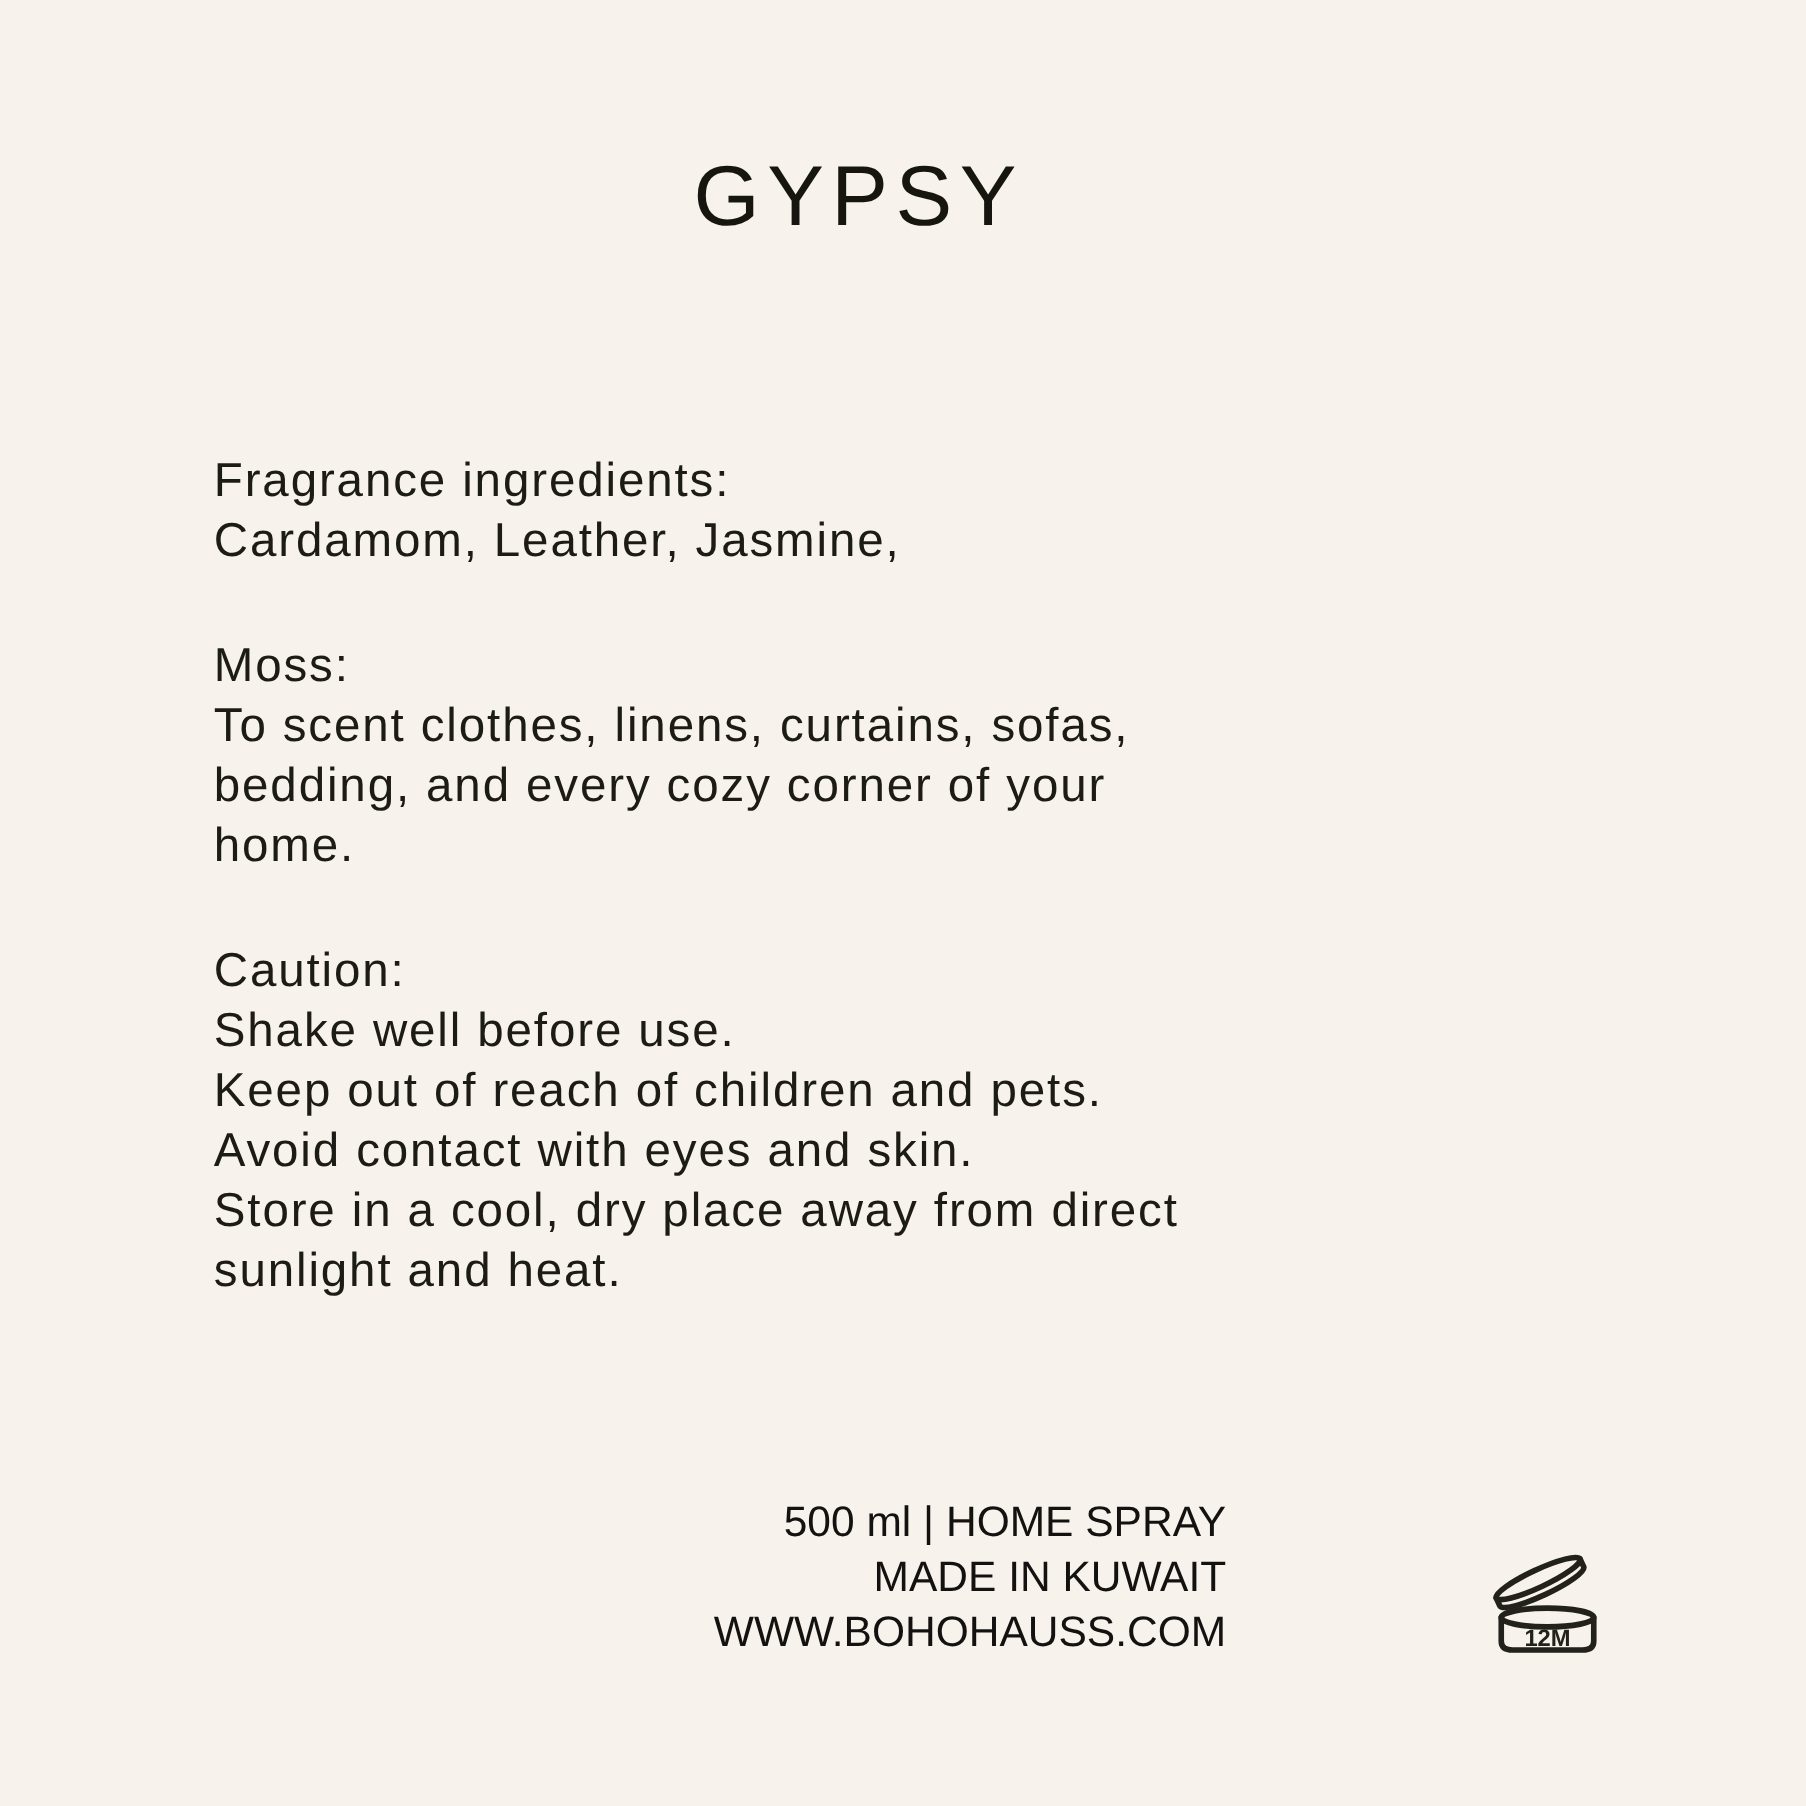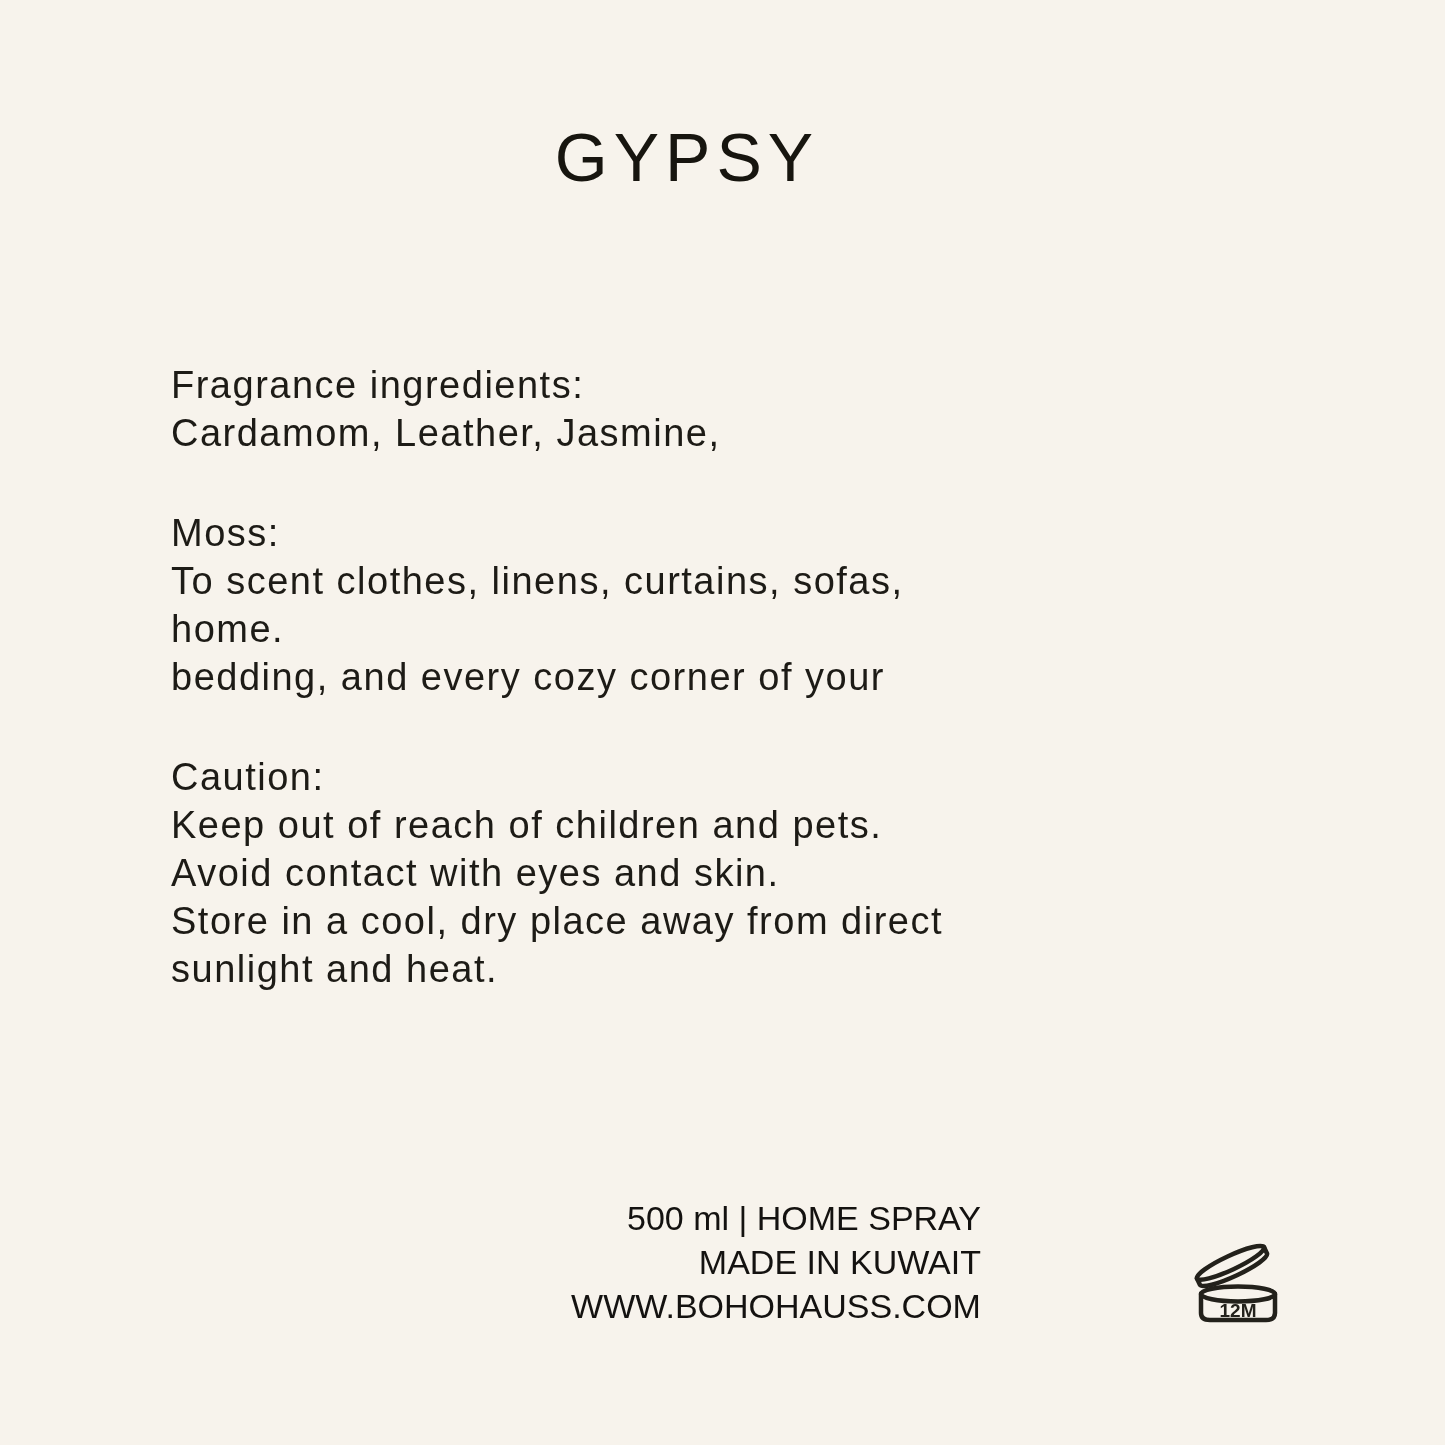--- a/index.html
+++ b/index.html
@@ -77,26 +77,27 @@
   <div class="body-text">
 
     <div class="section">
       <div class="line">Fragrance ingredients:</div>
       <div class="line">Cardamom, Leather, Jasmine,</div>
     </div>
 
     <div class="section">
       <div class="line">Moss:</div>
       <div class="line">To scent clothes, linens, curtains, sofas,</div>
+      <div class="line">bedding, and every cozy corner of your</div>
       <div class="line">home.</div>
-      <div class="line">bedding, and every cozy corner of your</div>
     </div>
 
     <div class="section">
       <div class="line">Caution:</div>
+      <div class="line">Shake well before use.</div>
       <div class="line">Keep out of reach of children and pets.</div>
       <div class="line">Avoid contact with eyes and skin.</div>
       <div class="line">Store in a cool, dry place away from direct</div>
       <div class="line">sunlight and heat.</div>
     </div>
 
   </div>
 
   <div class="footer">
     <div class="line">500 ml | HOME SPRAY</div>

